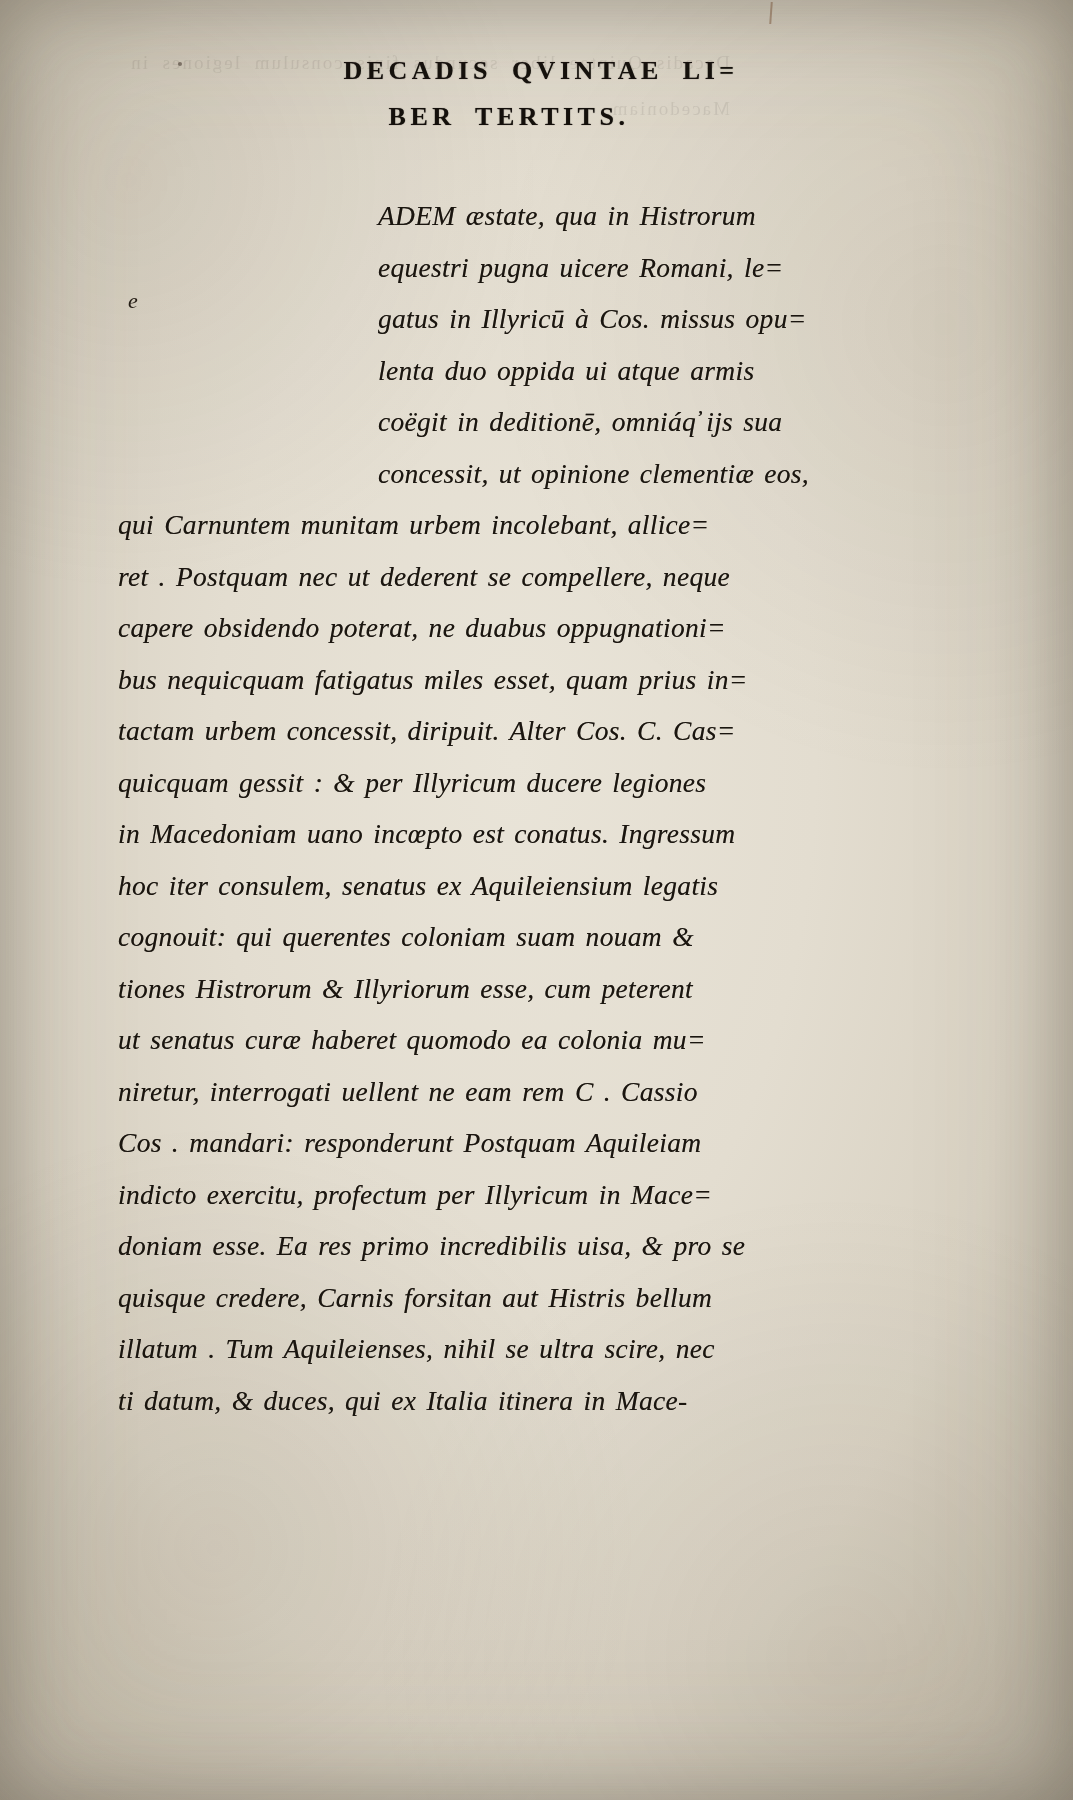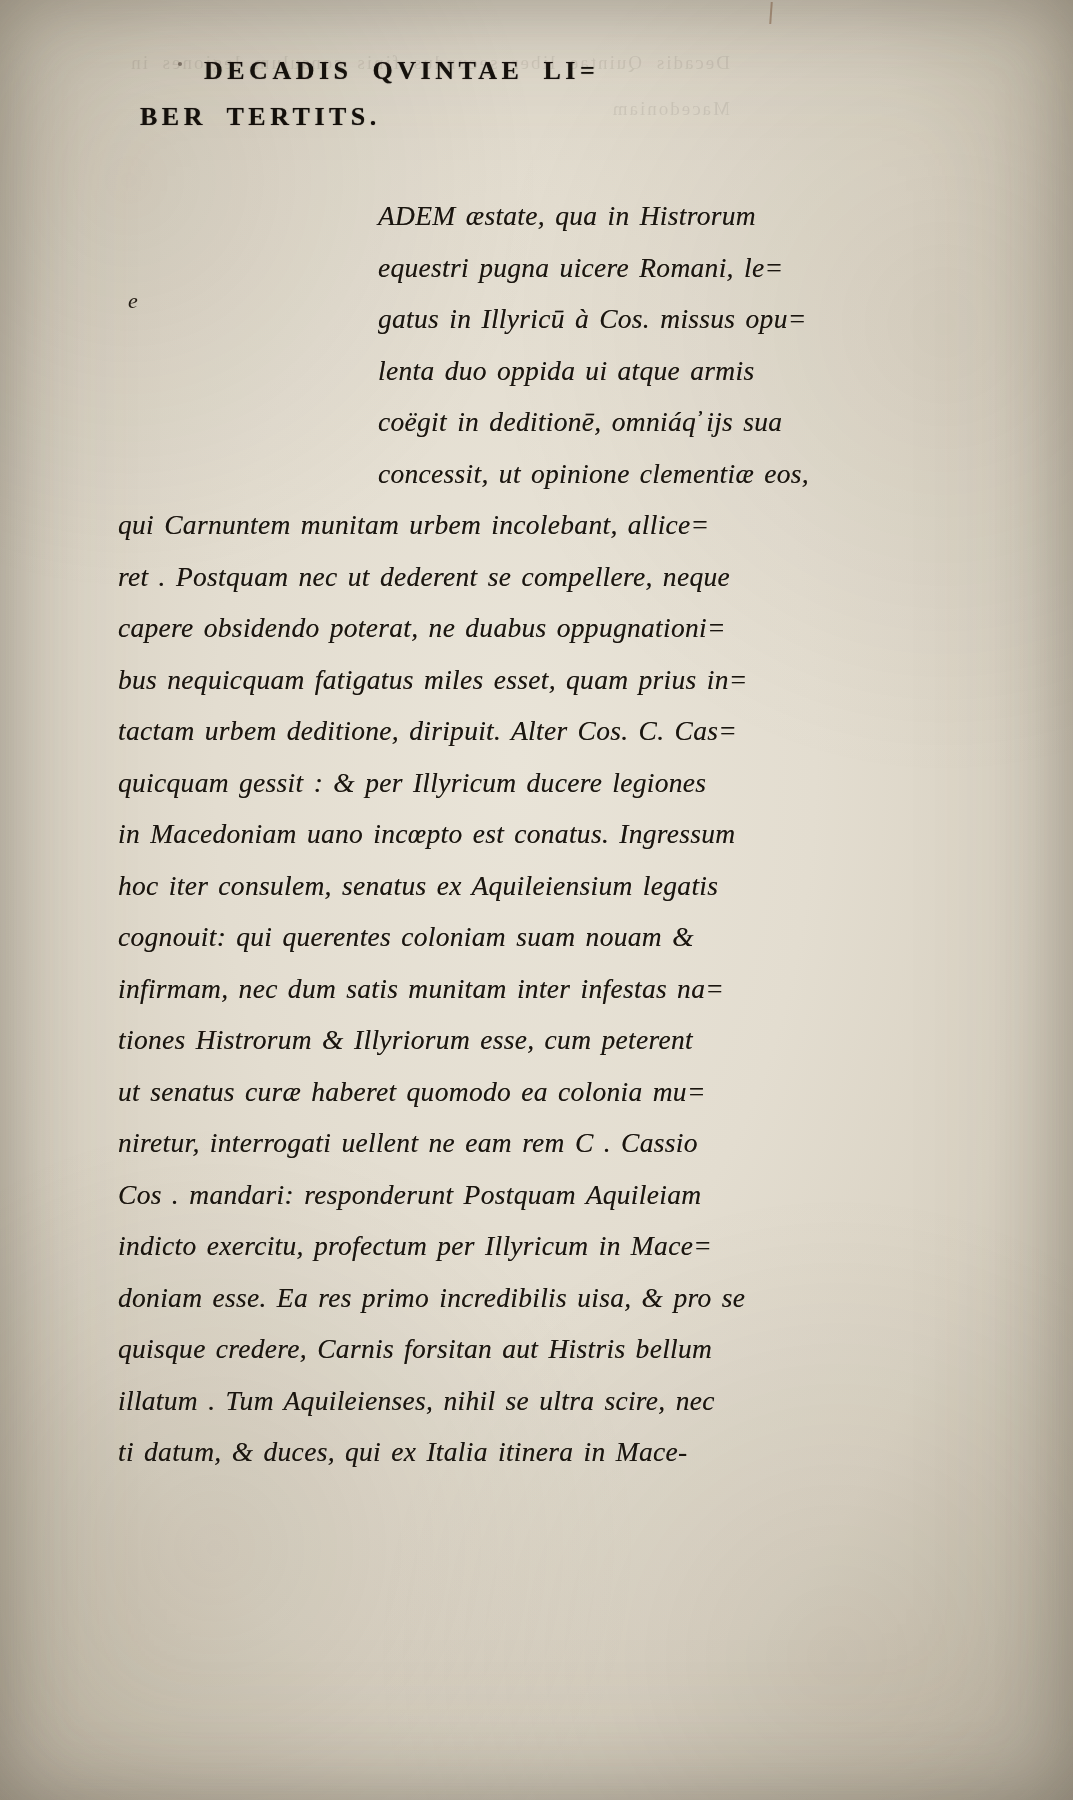--- a/index.html
+++ b/index.html
@@ -54,20 +54,21 @@
     letter-spacing: 2px;
     word-spacing: 6px;
   }
   .text-block {
     position: absolute;
     left: 118px;
     top: 48px;
     width: 760px;
   }
   .heading {
+    text-align: center;
     font-family: "Liberation Serif", serif;
     font-weight: 600;
     font-size: 26px;
     letter-spacing: 4.5px;
     word-spacing: 9px;
     line-height: 46px;
     color: #14100c;
     text-shadow: 0 0 1px rgba(20,16,12,0.55);
     margin: 0;
   }
@@ -146,26 +147,25 @@
         <p class="para">lenta duo oppida ui atque armis</p>
         <p class="para">coëgit in deditionē, omniáq̕ ijs sua</p>
         <p class="para">concessit, ut opinione clementiæ eos,</p>
       </div>
 
       <div class="full-block">
         <p class="para">qui Carnuntem munitam urbem incolebant, allice=</p>
         <p class="para">ret . Postquam nec ut dederent se compellere, neque</p>
         <p class="para">capere obsidendo poterat, ne duabus oppugnationi=</p>
         <p class="para">bus nequicquam fatigatus miles esset, quam prius in=</p>
-        <p class="para">tactam urbem deditione, diripuit. Alter Cos. C. Cas=</p>
+        <p class="para">tactam urbem concessit, diripuit. Alter Cos. C. Cas=</p>
         <p class="para">quicquam gessit : &amp; per Illyricum ducere legiones</p>
         <p class="para">in Macedoniam uano incœpto est conatus. Ingressum</p>
         <p class="para">hoc iter consulem, senatus ex Aquileiensium legatis</p>
         <p class="para">cognouit: qui querentes coloniam suam nouam &amp;</p>
-        <p class="para">infirmam, nec dum satis munitam inter infestas na=</p>
         <p class="para">tiones Histrorum &amp; Illyriorum esse, cum peterent</p>
         <p class="para">ut senatus curæ haberet quomodo ea colonia mu=</p>
         <p class="para">niretur, interrogati uellent ne eam rem C . Cassio</p>
         <p class="para">Cos . mandari: responderunt Postquam Aquileiam</p>
         <p class="para">indicto exercitu, profectum per Illyricum in Mace=</p>
         <p class="para">doniam esse. Ea res primo incredibilis uisa, &amp; pro se</p>
         <p class="para">quisque credere, Carnis forsitan aut Histris bellum</p>
         <p class="para">illatum . Tum Aquileienses, nihil se ultra scire, nec</p>
         <p class="para">ti datum, &amp; duces, qui ex Italia itinera in Mace-</p>
       </div>

